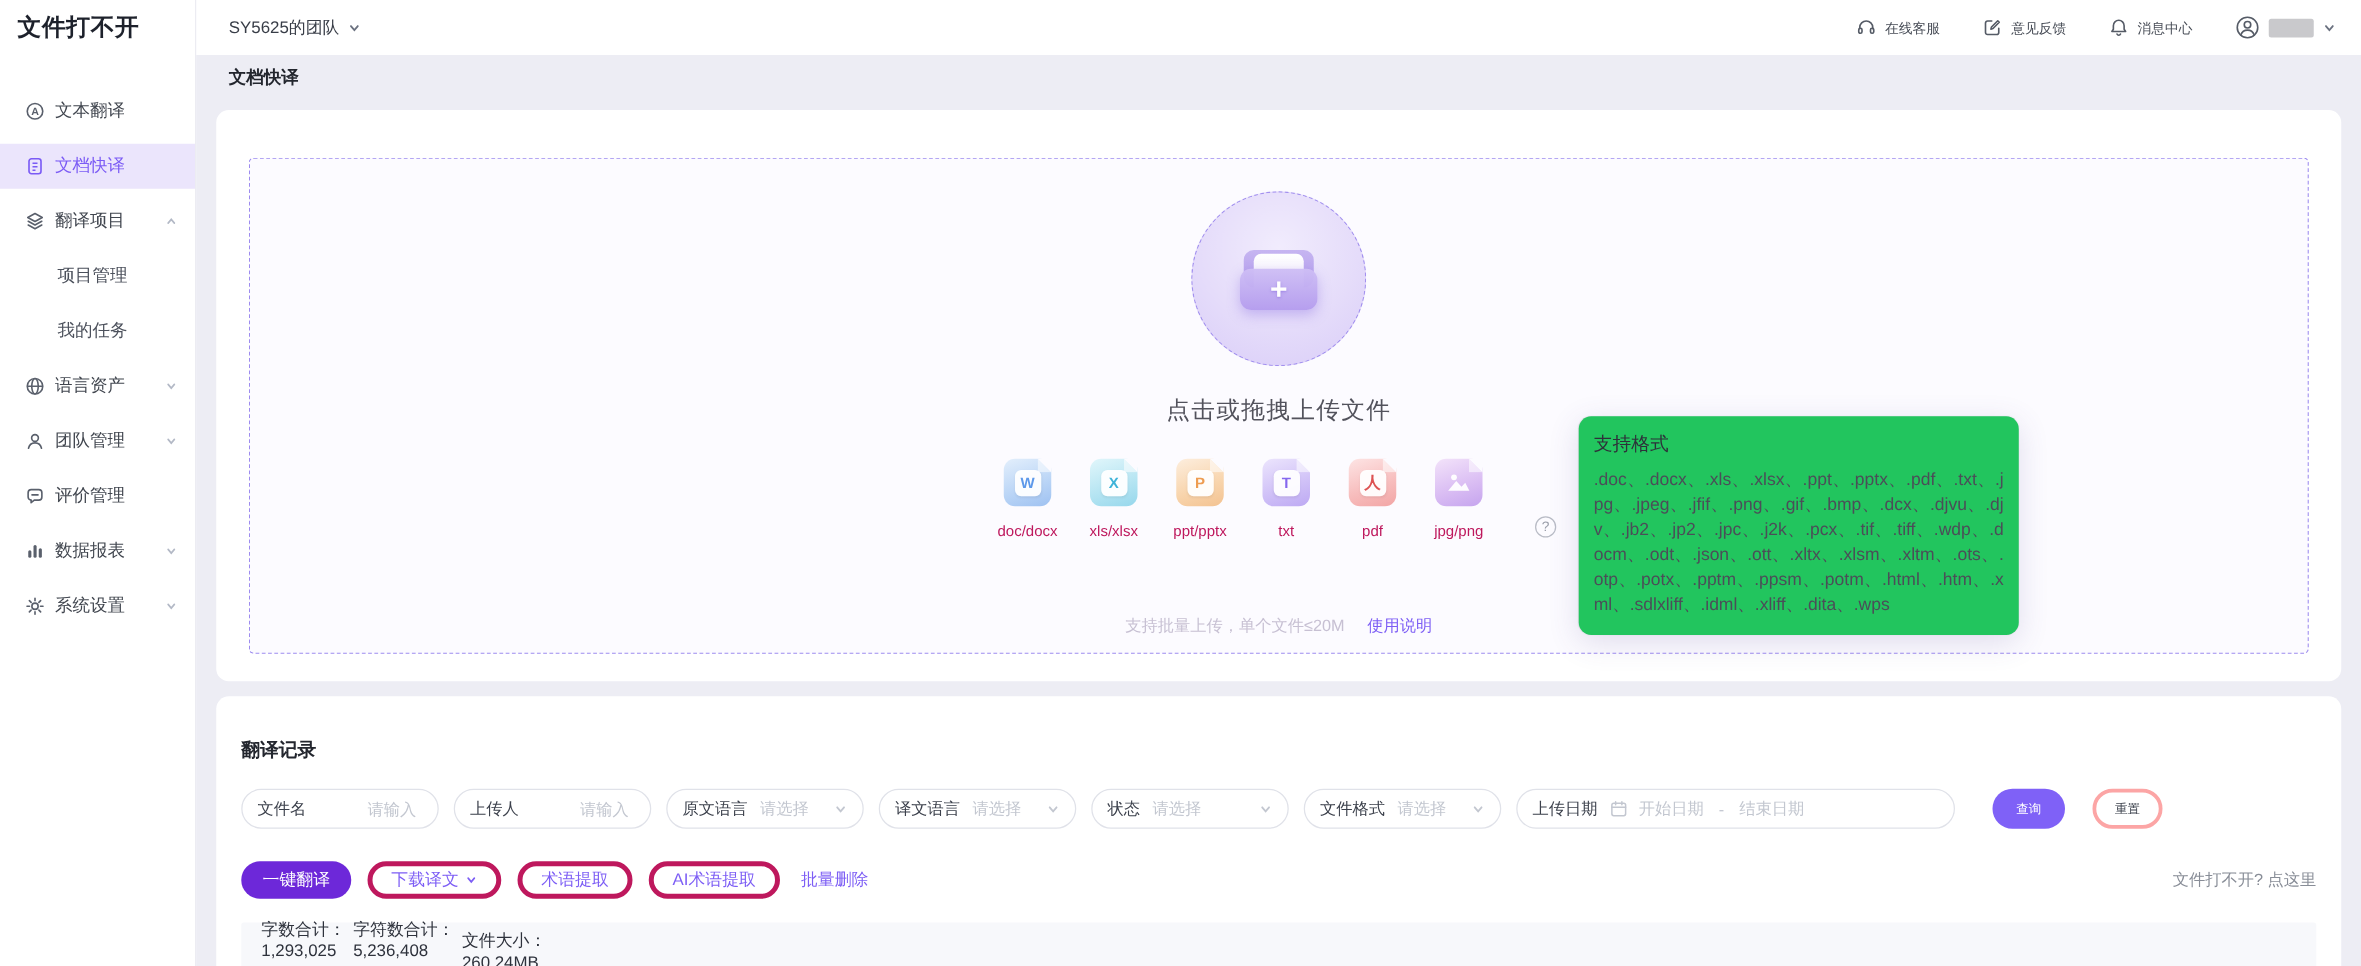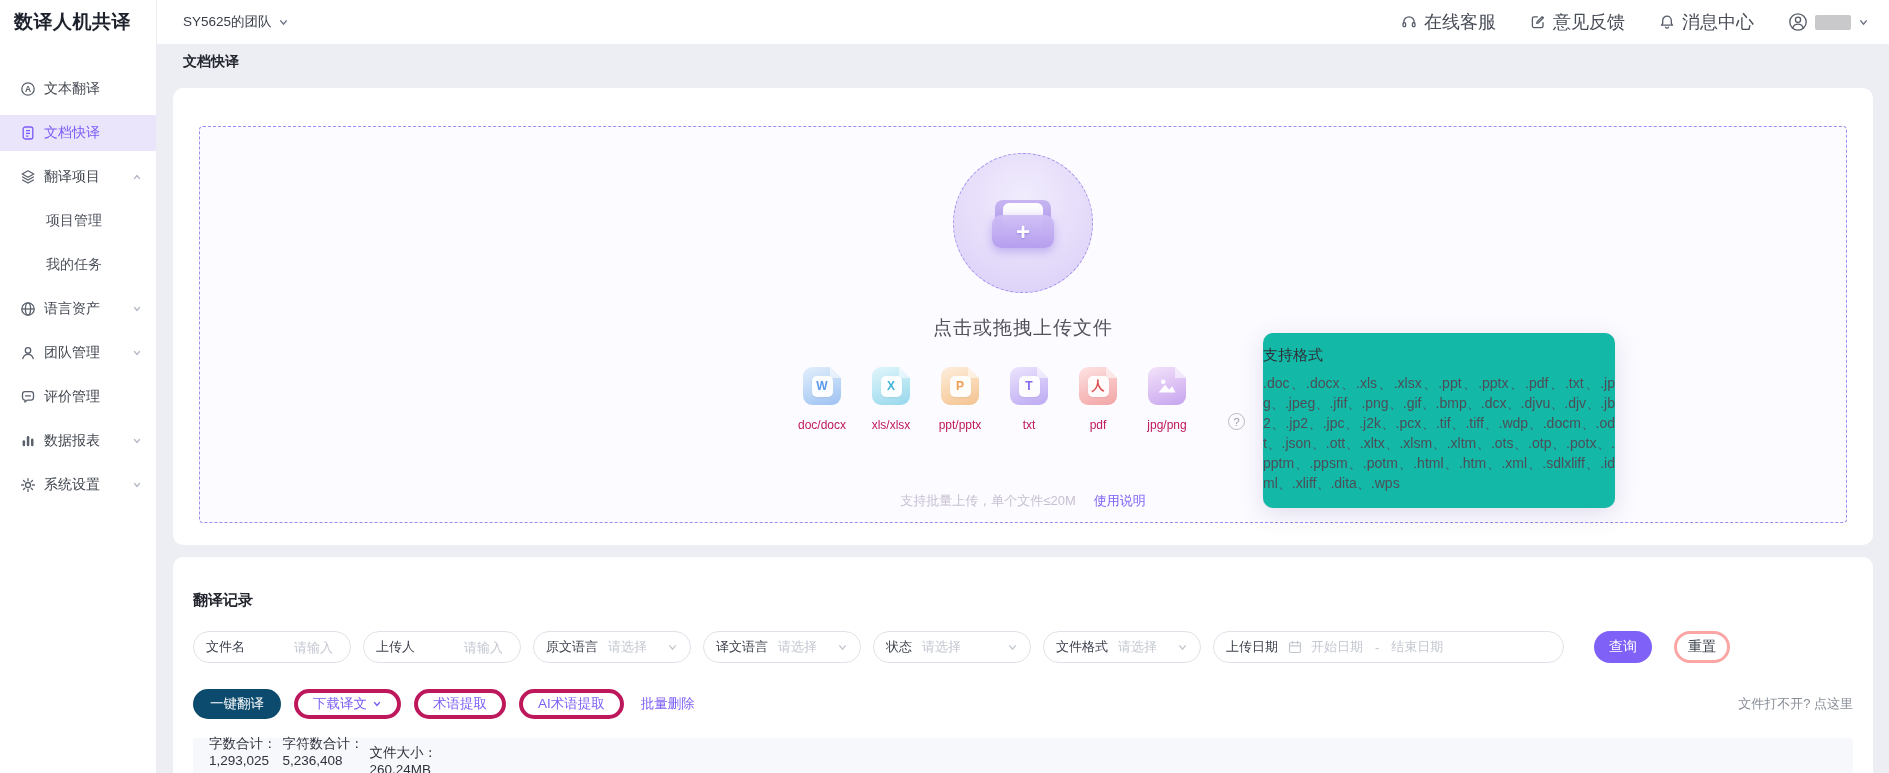--- a/index.html
+++ b/index.html
@@ -19,21 +19,21 @@
   .side-item.active .si-icon { color:#7b5bf5; }
   .side-item.sub { padding-left:46px; color:#4c515c; }
   .side-chevron { position:absolute; right:14px; top:13px; color:#b3b9c6; display:flex; }
   .side-chevron.up svg { transform:rotate(180deg); }
   
   .right-col { flex:1; min-width:0; display:flex; flex-direction:column; }
   .topbar { height:44px; flex:none; background:#fff; display:flex; align-items:center; padding:0 20px 0 26px; }
   .team { display:flex; align-items:center; gap:6px; font-size:13.5px; color:#383d47; cursor:pointer; }
   .team .chev { color:#6b7280; display:flex; }
   .topmenu { margin-left:auto; display:flex; align-items:center; gap:34px; }
-  .topmenu-item { display:flex; align-items:center; gap:7px; font-size:18px; color:#474c56; cursor:pointer; }
+  .topmenu-item { display:flex; align-items:center; gap:7px; font-size:11px; color:#474c56; cursor:pointer; }
   .tm-icon { color:#555b66; display:flex; }
   .user { display:flex; align-items:center; gap:7px; cursor:pointer; }
   .redacted { width:36px; height:15px; background:#c9c9cc; border-radius:2px; }
   .breadcrumb { height:36px; flex:none; display:flex; align-items:center; padding-left:26px; font-size:14px; font-weight:700; color:#23262e; }
   .content { flex:1; padding:8px 16px 0; }
   .card { background:#fff; border-radius:10px; }
   
   .upload-card { height:457px; padding:38px 26px 22px; }
   .dropzone { position:relative; height:100%; border:1.5px dashed #9d8bef; border-radius:4px; background:#fcfbff; display:flex; flex-direction:column; align-items:center; padding-top:26px; }
   .upload-circle { width:140px; height:140px; flex:none; border-radius:50%; border:1.5px dashed #a391ef; background:radial-gradient(circle at 50% 32%, #f1ecfd 0%, #e5dcfa 55%, #d9cdf8 100%); display:flex; align-items:center; justify-content:center; cursor:pointer; }
@@ -54,56 +54,56 @@
   .ft-xls { background:linear-gradient(160deg,#e1f6fb 0%,#b4e4f2 60%,#96d7ec 100%); } .ft-xls .badge { color:#3eb3d8; }
   .ft-ppt { background:linear-gradient(160deg,#fdeede 0%,#f8d4ac 60%,#f3c291 100%); } .ft-ppt .badge { color:#ee9d52; }
   .ft-txt { background:linear-gradient(160deg,#ece5fd 0%,#cfc0f7 60%,#bda9f3 100%); } .ft-txt .badge { color:#8668ee; }
   .ft-pdf { background:linear-gradient(160deg,#fde4e4 0%,#f7bcbc 60%,#f2a5a5 100%); } .ft-pdf .badge { color:#dd5252; font-size:13px; }
   .ft-img { background:linear-gradient(160deg,#f3e3fa 0%,#d9bcf3 60%,#c5a4ee 100%); }
   .help-circle { width:17px; height:17px; flex:none; border-radius:50%; border:1.2px solid #b9bcc6; color:#9a9eaa; font-size:11px; display:flex; align-items:center; justify-content:center; align-self:flex-end; margin-left:13px; margin-bottom:2px; cursor:pointer; }
   .dz-hint { position:absolute; bottom:12px; left:0; right:0; display:flex; justify-content:center; align-items:center; gap:18px; font-size:13px; }
   .dz-hint .muted { color:#c7c0d3; }
   .dz-hint .link { color:#7d5ef5; cursor:pointer; }
   
-  .tooltip { position:absolute; left:1263px; top:333px; width:352px; background:#14b8a6; border-radius:10px; padding:13px 0 15px; box-shadow:0 6px 24px rgba(80,70,140,.16), 0 0 1px rgba(0,0,0,.1); z-index:20; }
+  .tooltip { position:absolute; left:1263px; top:333px; width:352px; background:#22c55e; border-radius:10px; padding:13px 12px 15px; box-shadow:0 6px 24px rgba(80,70,140,.16), 0 0 1px rgba(0,0,0,.1); z-index:20; }
   .tooltip-title { font-size:15px; color:#2e313a; margin-bottom:8px; }
   .tooltip-body { font-size:14px; line-height:20px; color:#4b4e58; word-break:break-all; text-align:justify; }
   
   .records-card { margin-top:12px; height:240px; padding:34px 20px 0; overflow:hidden; }
   .records-title { font-size:15px; font-weight:700; color:#23262e; }
   .filter-row { margin-top:21px; display:flex; align-items:center; gap:12px; }
   .pill { height:32px; border:1px solid #e0e2e9; border-radius:16px; background:#fff; display:flex; align-items:center; padding:0 12px; font-size:13px; cursor:pointer; }
   .pill .f-label { color:#3c414c; margin-right:10px; white-space:nowrap; }
   .pill input { border:none; outline:none; flex:1; min-width:0; font-size:13px; font-family:inherit; color:#333; background:transparent; }
   .pill input::placeholder { color:#c3c7d0; }
   .pill .ph { color:#c3c7d0; white-space:nowrap; }
   .sel-chevron { margin-left:auto; color:#c3c7d0; display:flex; }
   .w-input { width:158px;gap:39px; } .w-select { width:158px; } .w-date { width:351px; }
   .cal-icon { color:#c3c7d0; margin-right:9px; display:flex; flex:none; }
   .date-sep { color:#c3c7d0; margin:0 12px; }
-  .btn { height:32px; border-radius:16px; display:inline-flex; align-items:center; justify-content:center; font-size:14px; cursor:pointer; border:none; font-family:inherit; }
+  .btn { height:32px; border-radius:16px; display:inline-flex; align-items:center; justify-content:center; font-size:10px; cursor:pointer; border:none; font-family:inherit; }
   .btn-query { margin-left:18px; width:58px; background:#7f61f7; color:#fff; }
   .btn-reset { margin-left:10px; width:56px; background:#fff; border:3px solid #fca5a5; color:#3c414c; }
   .actions-row { margin-top:26px; display:flex; align-items:center; gap:13px; }
-  .btn-solid { height:30px; padding:0 17px; border-radius:15px; background:#0c4a6e; color:#fff; font-size:13.5px; display:inline-flex; align-items:center; cursor:pointer; }
+  .btn-solid { height:30px; padding:0 17px; border-radius:15px; background:#6d28d9; color:#fff; font-size:13.5px; display:inline-flex; align-items:center; cursor:pointer; }
   .btn-outline { height:30px; padding:0 15px; border-radius:15px; border:4px solid #be185d; color:#7d5ef5; background:#fff; font-size:13.5px; display:inline-flex; align-items:center; gap:5px; cursor:pointer; }
   .btn-outline .chev { color:#7d5ef5; display:flex; }
   .btn-text { color:#7d5ef5; font-size:13.5px; margin-left:4px; cursor:pointer; }
   .open-help { margin-left:auto; font-size:13px; color:#888d97; cursor:pointer; white-space:nowrap; }
   .summary-row { margin-top:19px; height:44px; background:#f7f8fb; border-radius:2px; display:flex; align-items:center; padding:0 16px; font-size:13.5px; color:#2e323c; }
   .summary-item { display:flex; margin-right:6px;flex-direction:column; }
   svg { display:block; }
 </style>
 </head>
 <body>
 
 <div class="app">
 
   <div class="left-col">
-    <div class="logo">数译人机共译</div>
+    <div class="logo">文件打不开</div>
 
     <div class="sidebar">
 
       <div class="side-item">
         <span class="si-icon">
           <svg width="16" height="16" viewBox="0 0 16 16" fill="none" stroke="currentColor" stroke-width="1.3">
             <circle cx="8" cy="8" r="6.2"></circle>
             <text x="8" y="11" font-size="8.5" text-anchor="middle" fill="currentColor" stroke="none" font-weight="bold">A</text>
           </svg>
         </span>

